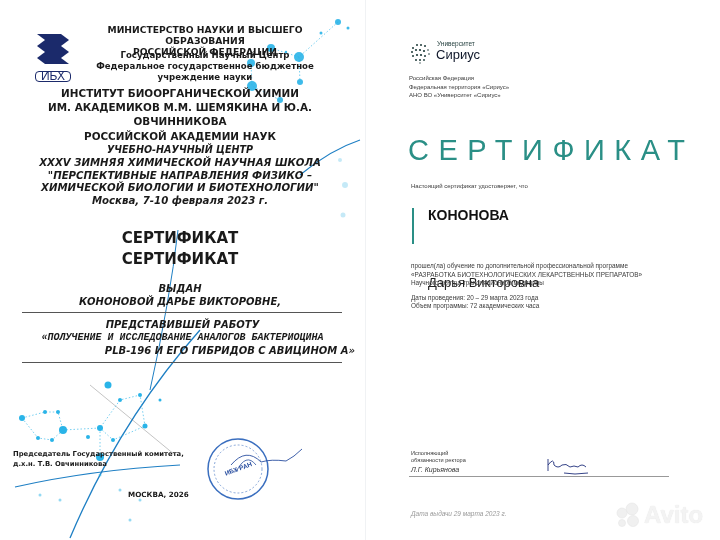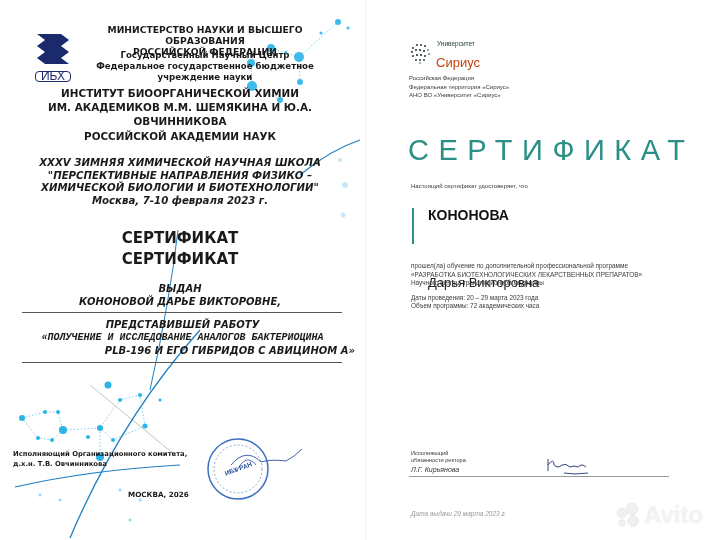--- a/index.html
+++ b/index.html
@@ -100,20 +100,21 @@
   </div>
   <div class="abs c l-head b" style="left:75px;top:50px;width:260px;font-size:8.6px;line-height:11px;">
     <div>Государственный Научный Центр</div>
     <div>Федеральное государственное бюджетное</div>
     <div>учреждение науки</div>
   </div>
   <div class="abs c l-head b" style="left:10px;top:86px;width:340px;font-size:10.4px;line-height:14.2px;">
     <div>ИНСТИТУТ БИООРГАНИЧЕСКОЙ ХИМИИ</div>
     <div>ИМ. АКАДЕМИКОВ М.М. ШЕМЯКИНА И Ю.А. ОВЧИННИКОВА</div>
     <div>РОССИЙСКОЙ АКАДЕМИИ НАУК</div>
+    <div class="i" style="font-size:9.6px;">УЧЕБНО-НАУЧНЫЙ ЦЕНТР</div>
   </div>
 
   <div class="abs c l-head b i" style="left:20px;top:157px;width:320px;font-size:10.2px;line-height:12.5px;">
     <div>XXXV ЗИМНЯЯ ХИМИЧЕСКОЙ НАУЧНАЯ ШКОЛА</div>
     <div>"ПЕРСПЕКТИВНЫЕ НАПРАВЛЕНИЯ ФИЗИКО –</div>
     <div>ХИМИЧЕСКОЙ БИОЛОГИИ И БИОТЕХНОЛОГИИ"</div>
     <div>Москва, 7-10 февраля 2023 г.</div>
   </div>
 
   <div class="abs c l-head b" style="left:40px;top:228px;width:280px;font-size:15px;line-height:21px;">
@@ -128,21 +129,21 @@
   <div class="hr" style="left:22px;top:312px;width:320px;"></div>
 
   <div class="abs c l-head b i" style="left:10px;top:318px;width:345px;font-size:10px;line-height:13px;">
     <div>ПРЕДСТАВИВШЕЙ РАБОТУ</div>
     <div style="white-space:nowrap;font-family:Liberation Mono, monospace;">«ПОЛУЧЕНИЕ И ИССЛЕДОВАНИЕ АНАЛОГОВ БАКТЕРИОЦИНА</div>
     <div style="text-align:right;padding-left:15px;">PLB-196 И ЕГО ГИБРИДОВ С АВИЦИНОМ А»</div>
   </div>
   <div class="hr" style="left:22px;top:362px;width:320px;"></div>
 
   <div class="abs l-head b" style="left:13px;top:450px;width:200px;font-size:6.8px;line-height:9.5px;">
-    <div>Исполняющий Организационного комитета,</div>
+    <div>Председатель Государственный комитета,</div>
     <div>д.х.н. Т.В. Овчинникова</div>
   </div>
 
   <div class="abs" style="left:206px;top:437px;width:96px;height:68px;">
     <svg width="96" height="68">
       <circle cx="32" cy="32" r="30" fill="none" stroke="#3b6fbf" stroke-width="1.5"></circle>
       <circle cx="32" cy="32" r="24" fill="none" stroke="#3b6fbf" stroke-width="0.6" stroke-dasharray="2 2"></circle>
       <path d="M25 28 Q40 10 55 25 Q65 22 80 24 Q88 20 96 12" fill="none" stroke="#2a4fa0" stroke-width="0.9"></path>
       <path d="M30 35 Q40 15 50 28" fill="none" stroke="#2a4fa0" stroke-width="0.8"></path>
     </svg>
@@ -171,21 +172,21 @@
           <circle cx="12" cy="13" r="1.1"></circle>
           <circle cx="16" cy="14" r="1"></circle>
           <circle cx="20" cy="12" r="0.8"></circle>
         <circle cx="7" cy="18" r="1"></circle>
           <circle cx="11" cy="18" r="1"></circle>
           <circle cx="15" cy="18" r="0.9"></circle>
           <circle cx="11" cy="21" r="0.7"></circle>
       </g>
     </svg>
     <div class="abs" style="left:28px;top:0px;font-size:6.5px;color:#1f3b3a;">Университет</div>
-    <div class="abs" style="left:27px;top:15px;font-size:13px;color:#c2410c;">Сириус</div>
+    <div class="abs" style="left:27px;top:7px;font-size:13px;color:#0f172a;">Сириус</div>
   </div>
 
   <div class="abs r-small" style="left:43px;top:74px;width:200px;font-size:6px;line-height:8.5px;">
     <div>Российская Федерация</div>
     <div>Федеральная территория «Сириус»</div>
     <div>АНО ВО «Университет «Сириус»</div>
   </div>
 
   <div class="abs" style="left:42px;top:134px;font-size:29px;letter-spacing:9.5px;color:#2a8f86;white-space:nowrap;">СЕРТИФИКАТ</div>
 

